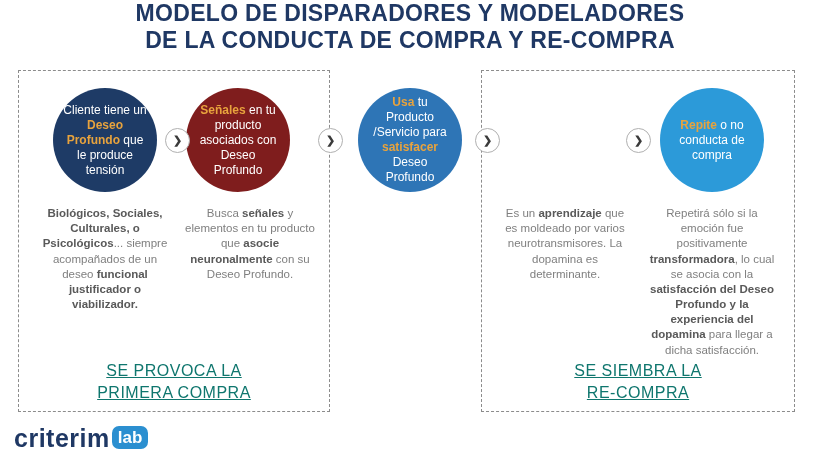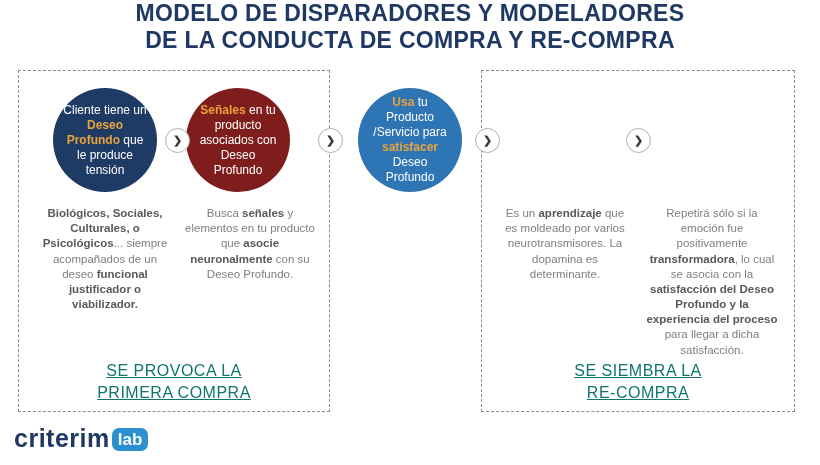--- a/index.html
+++ b/index.html
@@ -31,21 +31,21 @@
   .desc { position:absolute; top:206px; width:132px; text-align:center;
           font-size:11.5px; line-height:1.32; color:#7f7f7f; }
   .d1 { left:39px; } .d2 { left:184px; } .d4 { left:499px; } .d5 { left:646px; }
   .desc .b { font-weight:bold; color:#595959; }
 
   .caption { position:absolute; top:360px; text-align:center; color:#0f766e;
              font-size:16px; line-height:1.4; letter-spacing:0.5px;text-decoration:underline; }
   .cap-left  { left:18px;  width:312px; }
   .cap-right { left:481px; width:314px; }
 
-  .logo { position:absolute; left:14px; top:426px; display:flex; align-items:flex-end; }
+  .logo { position:absolute; left:14px; top:426px; display:flex; align-items:flex-start; }
   .logo-word  { color:#1f3864; font-size:25px; font-weight:bold; letter-spacing:0.5px; line-height:1; }
   .logo-badge { background:#2b8fd0; color:#ffffff; font-size:17px; font-weight:bold;
                 padding:3px 6px; border-radius:7px; margin-left:2px; line-height:1; }
 </style>
 </head>
 <body>
 
 <div class="canvas">
 
   <div class="title">
@@ -62,41 +62,44 @@
 
   <div class="circle c2">
       <div><span class="hl">Señales</span><span> en tu producto asociados con Deseo Profundo</span></div>
     </div>
 
   <div class="circle c3">
       <div><span class="hl">Usa</span><span> tu Producto /Servicio para </span><span class="hl">satisfacer</span><span> Deseo Profundo</span></div>
     </div>
 
 
+  <div class="circle c5">
+      <div><span class="hl">Repite</span><span> o no conducta de compra</span></div>
+    </div>
 
   <div class="connector a1">
       <span>❯</span>
     </div>
   <div class="connector a2">
       <span>❯</span>
     </div>
   <div class="connector a3">
       <span>❯</span>
     </div>
   <div class="connector a4">
       <span>❯</span>
     </div>
 
   <div class="desc d1"><span class="b">Biológicos, Sociales, Culturales, o Psicológicos</span><span>... siempre acompañados de un deseo </span><span class="b">funcional justificador o viabilizador.</span></div>
 
   <div class="desc d2"><span>Busca </span><span class="b">señales</span><span> y elementos en tu producto que </span><span class="b">asocie neuronalmente</span><span> con su Deseo Profundo.</span></div>
 
   <div class="desc d4"><span>Es un </span><span class="b">aprendizaje</span><span> que es moldeado por varios neurotransmisores. La dopamina es determinante.</span></div>
 
-  <div class="desc d5"><span>Repetirá sólo si la emoción fue positivamente </span><span class="b">transformadora</span><span>, lo cual se asocia con la </span><span class="b">satisfacción del Deseo Profundo y la experiencia del proceso</span><span> para llegar a dicha satisfacción.</span></div>
+  <div class="desc d5"><span>Repetirá sólo si la emoción fue positivamente </span><span class="b">transformadora</span><span>, lo cual se asocia con la </span><span class="b">satisfacción del Deseo Profundo y la experiencia del dopamina</span><span> para llegar a dicha satisfacción.</span></div>
 
   <div class="caption cap-left">
     <div>SE PROVOCA LA</div>
     <div>PRIMERA COMPRA</div>
   </div>
 
   <div class="caption cap-right">
     <div>SE SIEMBRA LA</div>
     <div>RE-COMPRA</div>
   </div>

